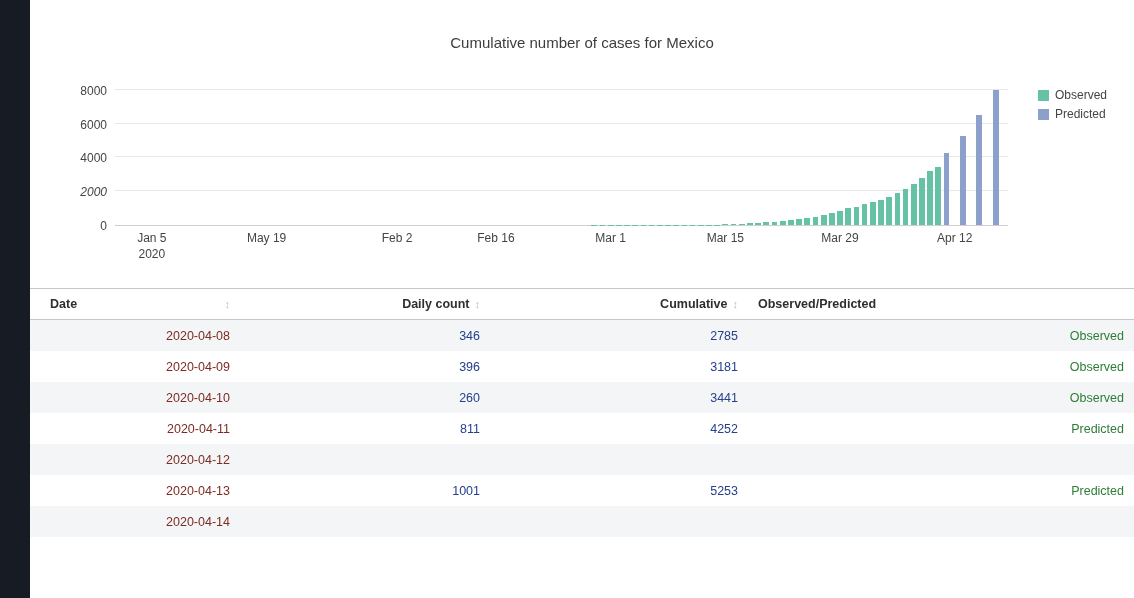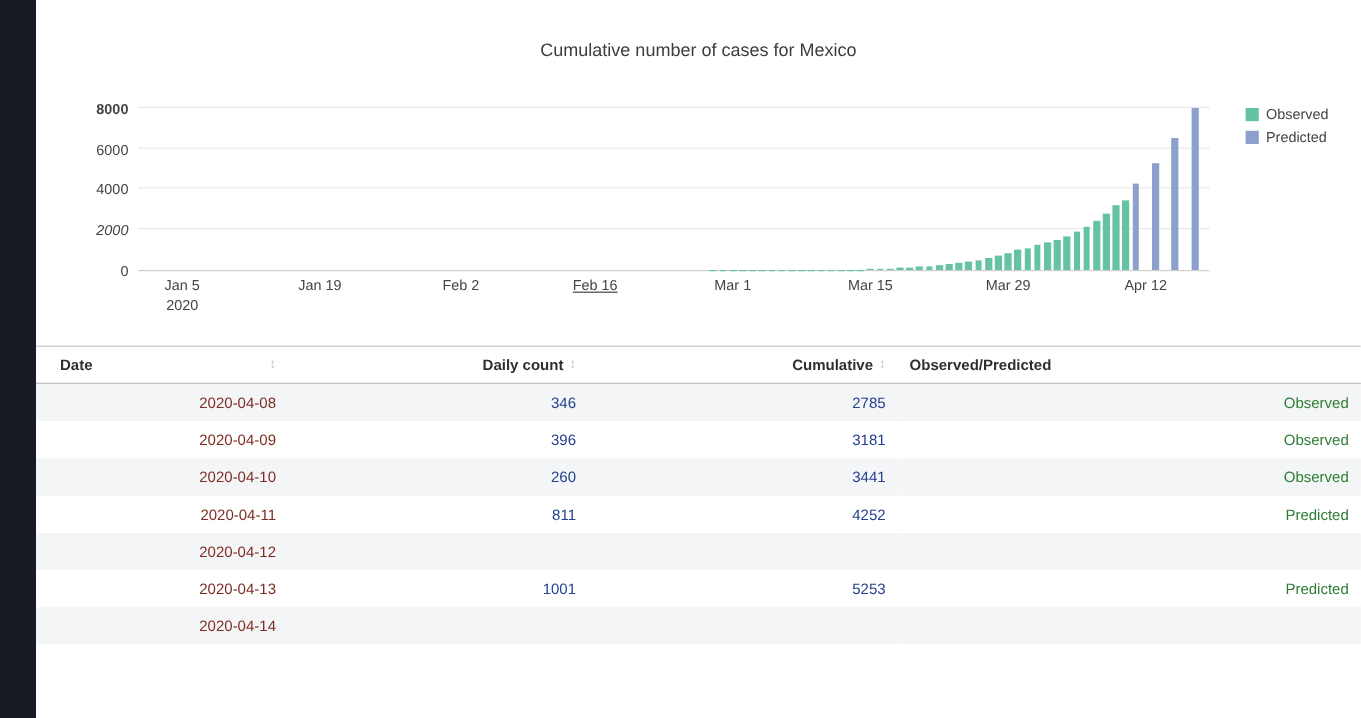--- a/index.html
+++ b/index.html
@@ -81,21 +81,21 @@
 
 <div class="content">
 
   <div class="chart-section">
     <div class="chart-title">Cumulative number of cases for Mexico</div>
     <div class="y-axis">
         <div class="ytick" style="bottom: -7px;">0</div>
         <div class="ytick" style="bottom: 26.7725px; font-style: italic;">2000</div>
         <div class="ytick" style="bottom: 60.5449px;">4000</div>
         <div class="ytick" style="bottom: 94.3174px;">6000</div>
-        <div class="ytick" style="bottom: 128.09px; font-weight: bold;">8000</div>
+        <div class="ytick" style="bottom: 128.09px;">8000</div>
       </div>
     <div class="plot-area">
         <div class="gridline" style="bottom: 33.7725px;"></div>
         <div class="gridline" style="bottom: 67.5449px;"></div>
         <div class="gridline" style="bottom: 101.317px;"></div>
         <div class="gridline" style="bottom: 135.09px;"></div>
         <div class="bar" style="left: 476.403px; width: 5.73486px; height: 0.5px; background: rgb(102, 194, 165);"></div>
         <div class="bar" style="left: 484.596px; width: 5.73486px; height: 0.5px; background: rgb(102, 194, 165);"></div>
         <div class="bar" style="left: 492.789px; width: 5.73486px; height: 0.5px; background: rgb(102, 194, 165);"></div>
         <div class="bar" style="left: 500.981px; width: 5.73486px; height: 0.5px; background: rgb(102, 194, 165);"></div>
@@ -142,26 +142,26 @@
         <div class="bar" style="left: 845.073px; width: 5.73486px; height: 88.7034px; background: rgb(141, 160, 203);"></div>
         <div class="bar" style="left: 861.458px; width: 5.73486px; height: 109.592px; background: rgb(141, 160, 203);"></div>
         <div class="bar" style="left: 877.844px; width: 5.73486px; height: 135.411px; background: rgb(141, 160, 203);"></div>
       </div>
     <div class="x-axis">
         <div class="xtick" style="left: 36.867px;">
           <div>Jan 5</div>
           <div style="margin-top: 2px;">2020</div>
         </div>
         <div class="xtick" style="left: 151.564px;">
-          <div>Jan 19</div>
-        </div>
-        <div class="xtick" style="left: 269px;">
+          <div>May 19</div>
+        </div>
+        <div class="xtick" style="left: 282px;">
           <div>Feb 2</div>
         </div>
-        <div class="xtick" style="left: 380.959px; text-decoration: underline;">
+        <div class="xtick" style="left: 380.959px;">
           <div>Feb 16</div>
         </div>
         <div class="xtick" style="left: 495.656px;">
           <div>Mar 1</div>
         </div>
         <div class="xtick" style="left: 610.353px;">
           <div>Mar 15</div>
         </div>
         <div class="xtick" style="left: 725.05px;">
           <div>Mar 29</div>

